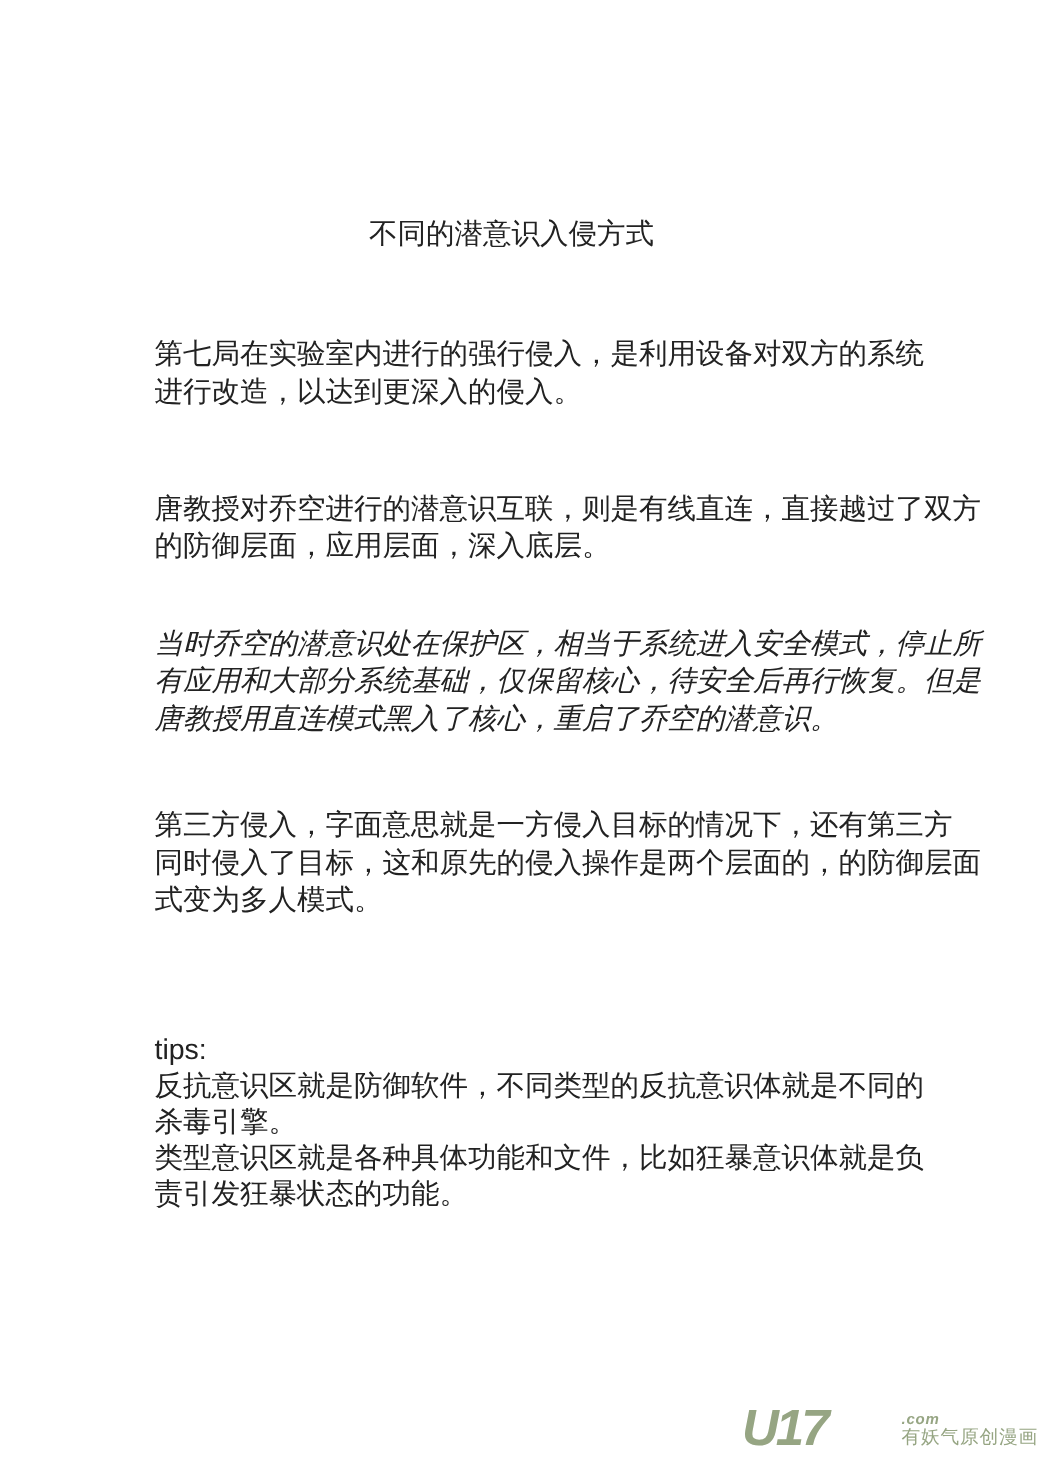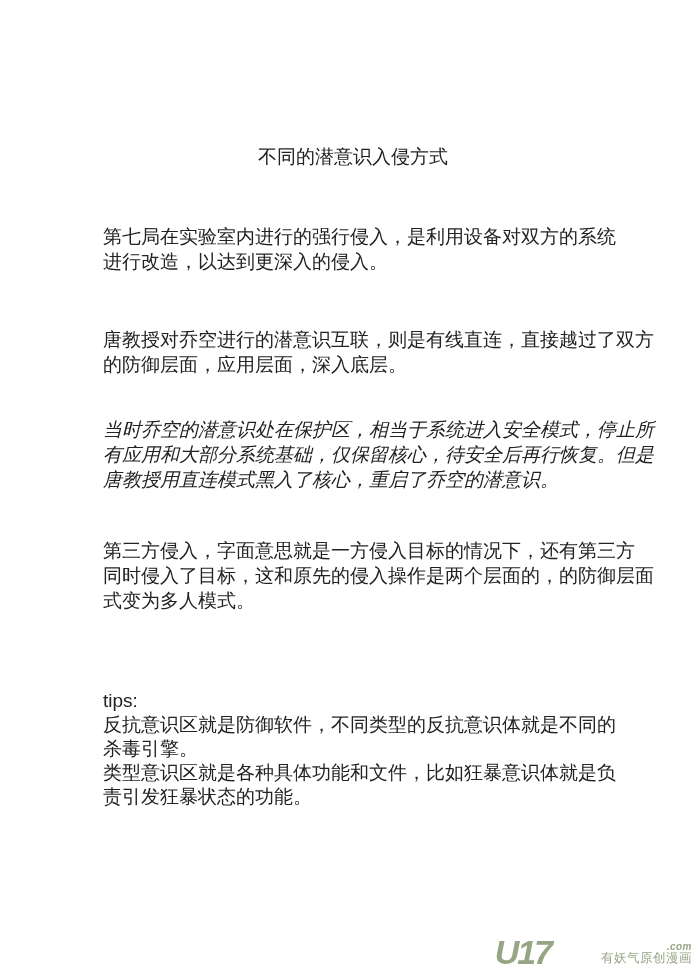--- a/index.html
+++ b/index.html
@@ -11,21 +11,21 @@
     width: 698px;
     height: 971px;
     position: relative;
     overflow: hidden;
     font-family: "Liberation Sans", sans-serif;
     color: #222222;
   }
   .page-title {
     position: absolute;
     top: 144px;
-    left: 16px;
+    left: 4px;
     width: 674px;
     text-align: center;
     font-size: 19px;
     line-height: 25px;
     color: #222222;
   }
   .para {
     position: absolute;
     left: 103px;
     width: 580px;
@@ -55,21 +55,21 @@
   .logo-u17 {
     font-size: 34px;
     font-weight: bold;
     font-style: italic;
     line-height: 0.78;
     letter-spacing: -2px;
   }
   .logo-right {
     display: flex;
     flex-direction: column;
-    align-items: flex-end;
+    align-items: flex-start;
     margin-left: 3px;
     margin-top: 28px;
   }
   .logo-com {
     font-size: 10px;
     font-weight: bold;
     font-style: italic;
     line-height: 1;
     letter-spacing: 0.5px;
   }

